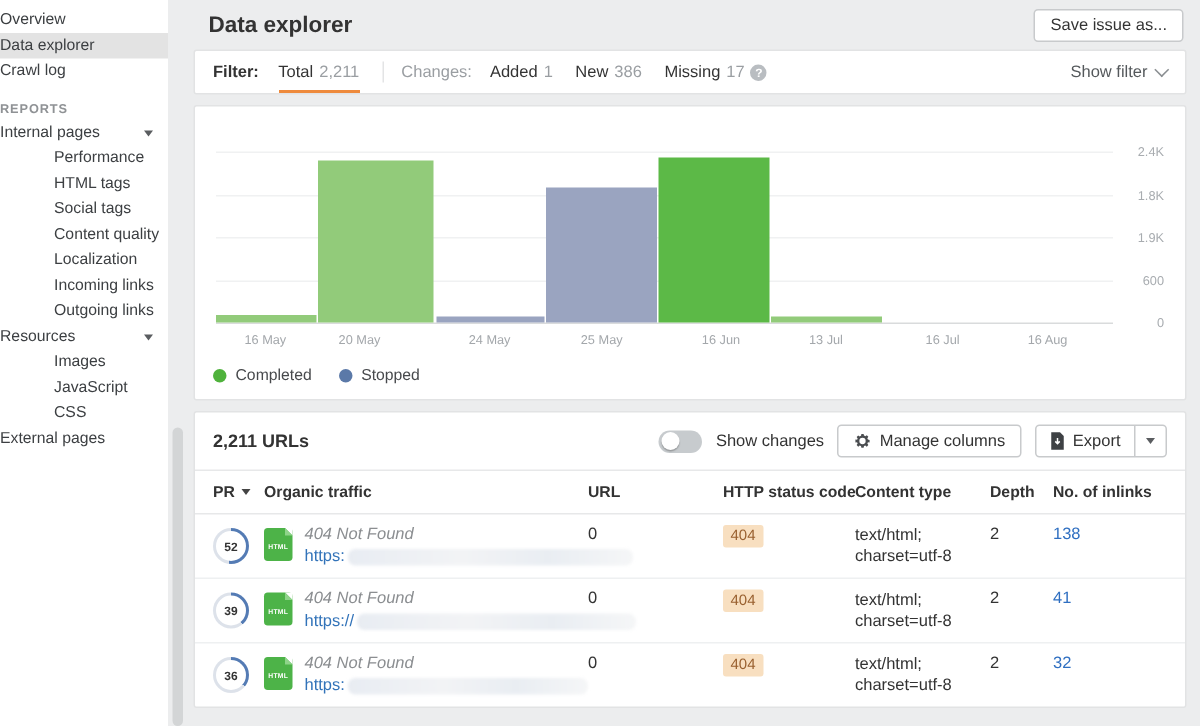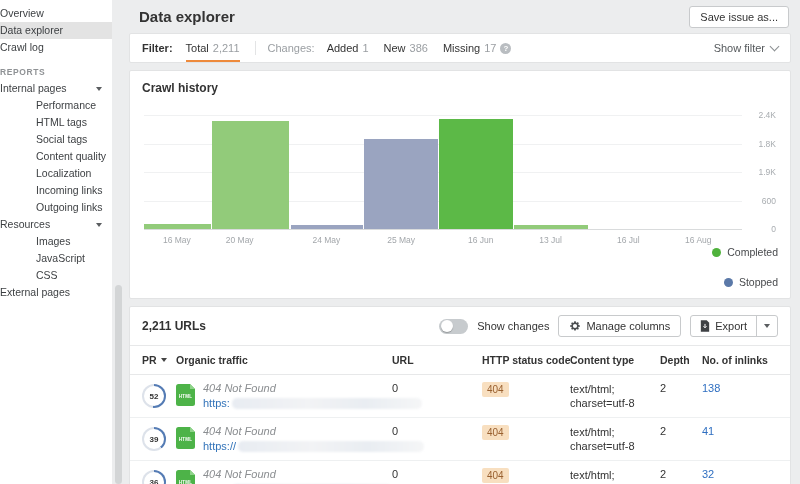--- a/index.html
+++ b/index.html
@@ -48,21 +48,21 @@
   
   .chart-panel{margin-top:7px;padding:10px 12px 10px 12px;}
   .chart-title{font-size:12px;font-weight:bold;color:#333;}
   .plot-wrap{position:relative;margin:20px 36px 0 2px;}
   .plot{position:relative;height:114px;border-bottom:1px solid #d9dbdc;}
   .gridline{position:absolute;left:0;right:0;height:1px;background:#f0f1f2;}
   .bar{position:absolute;bottom:0;}
   .ytick{position:absolute;right:-34px;transform:translateY(-50%);font-size:8.5px;color:#a8acb0;width:30px;text-align:right;}
   .xaxis{position:relative;height:16px;}
   .xtick{position:absolute;top:5px;transform:translateX(-50%);font-size:8.5px;color:#a3a7ab;white-space:nowrap;}
-  .legend{display:flex;gap:18px;align-items:flex-end;flex-direction:column;}
+  .legend{display:flex;gap:18px;margin-top:12px;align-items:flex-start;}
   .legend-item{display:flex;align-items:center;gap:6px;font-size:10.5px;color:#47494c;}
   .legend-item .dot{width:9px;height:9px;border-radius:50%;}
 
   
   .table-panel{margin-top:7px;padding:0;}
   .table-head{display:flex;align-items:center;padding:8px 12px;}
   .count-label{font-size:12px;font-weight:bold;color:#333;}
   .table-controls{margin-left:auto;display:flex;align-items:center;gap:9px;}
   .toggle{width:29px;height:15px;border-radius:8px;background:#c7cbce;position:relative;cursor:pointer;}
   .toggle .knob{position:absolute;left:2px;top:1.5px;width:12px;height:12px;border-radius:50%;background:#fff;
@@ -215,21 +215,20 @@
     <span class="help" style="display: inline-flex;"></span>
   </span>
         </span>
       <span class="show-filter">
         <span>Show filter</span>
         <span class="chev"></span>
       </span>
     </div>
 
     <div class="panel chart-panel">
-      <div class="chart-title">Crawl history</div>
       <div class="plot-wrap">
         <div class="plot">
             <div class="gridline" style="top: 0%;"></div>
             <div class="gridline" style="top: 25%;"></div>
             <div class="gridline" style="top: 50%;"></div>
             <div class="gridline" style="top: 75%;"></div>
             <div class="bar" style="left: 0%; width: 11.2%; height: 4.16667%; background: rgb(146, 203, 122);"></div>
             <div class="bar" style="left: 11.3%; width: 13%; height: 94.5833%; background: rgb(146, 203, 122);"></div>
             <div class="bar" style="left: 24.6%; width: 12%; height: 3.54167%; background: rgb(154, 164, 192);"></div>
             <div class="bar" style="left: 36.8%; width: 12.4%; height: 79.1667%; background: rgb(154, 164, 192);"></div>

